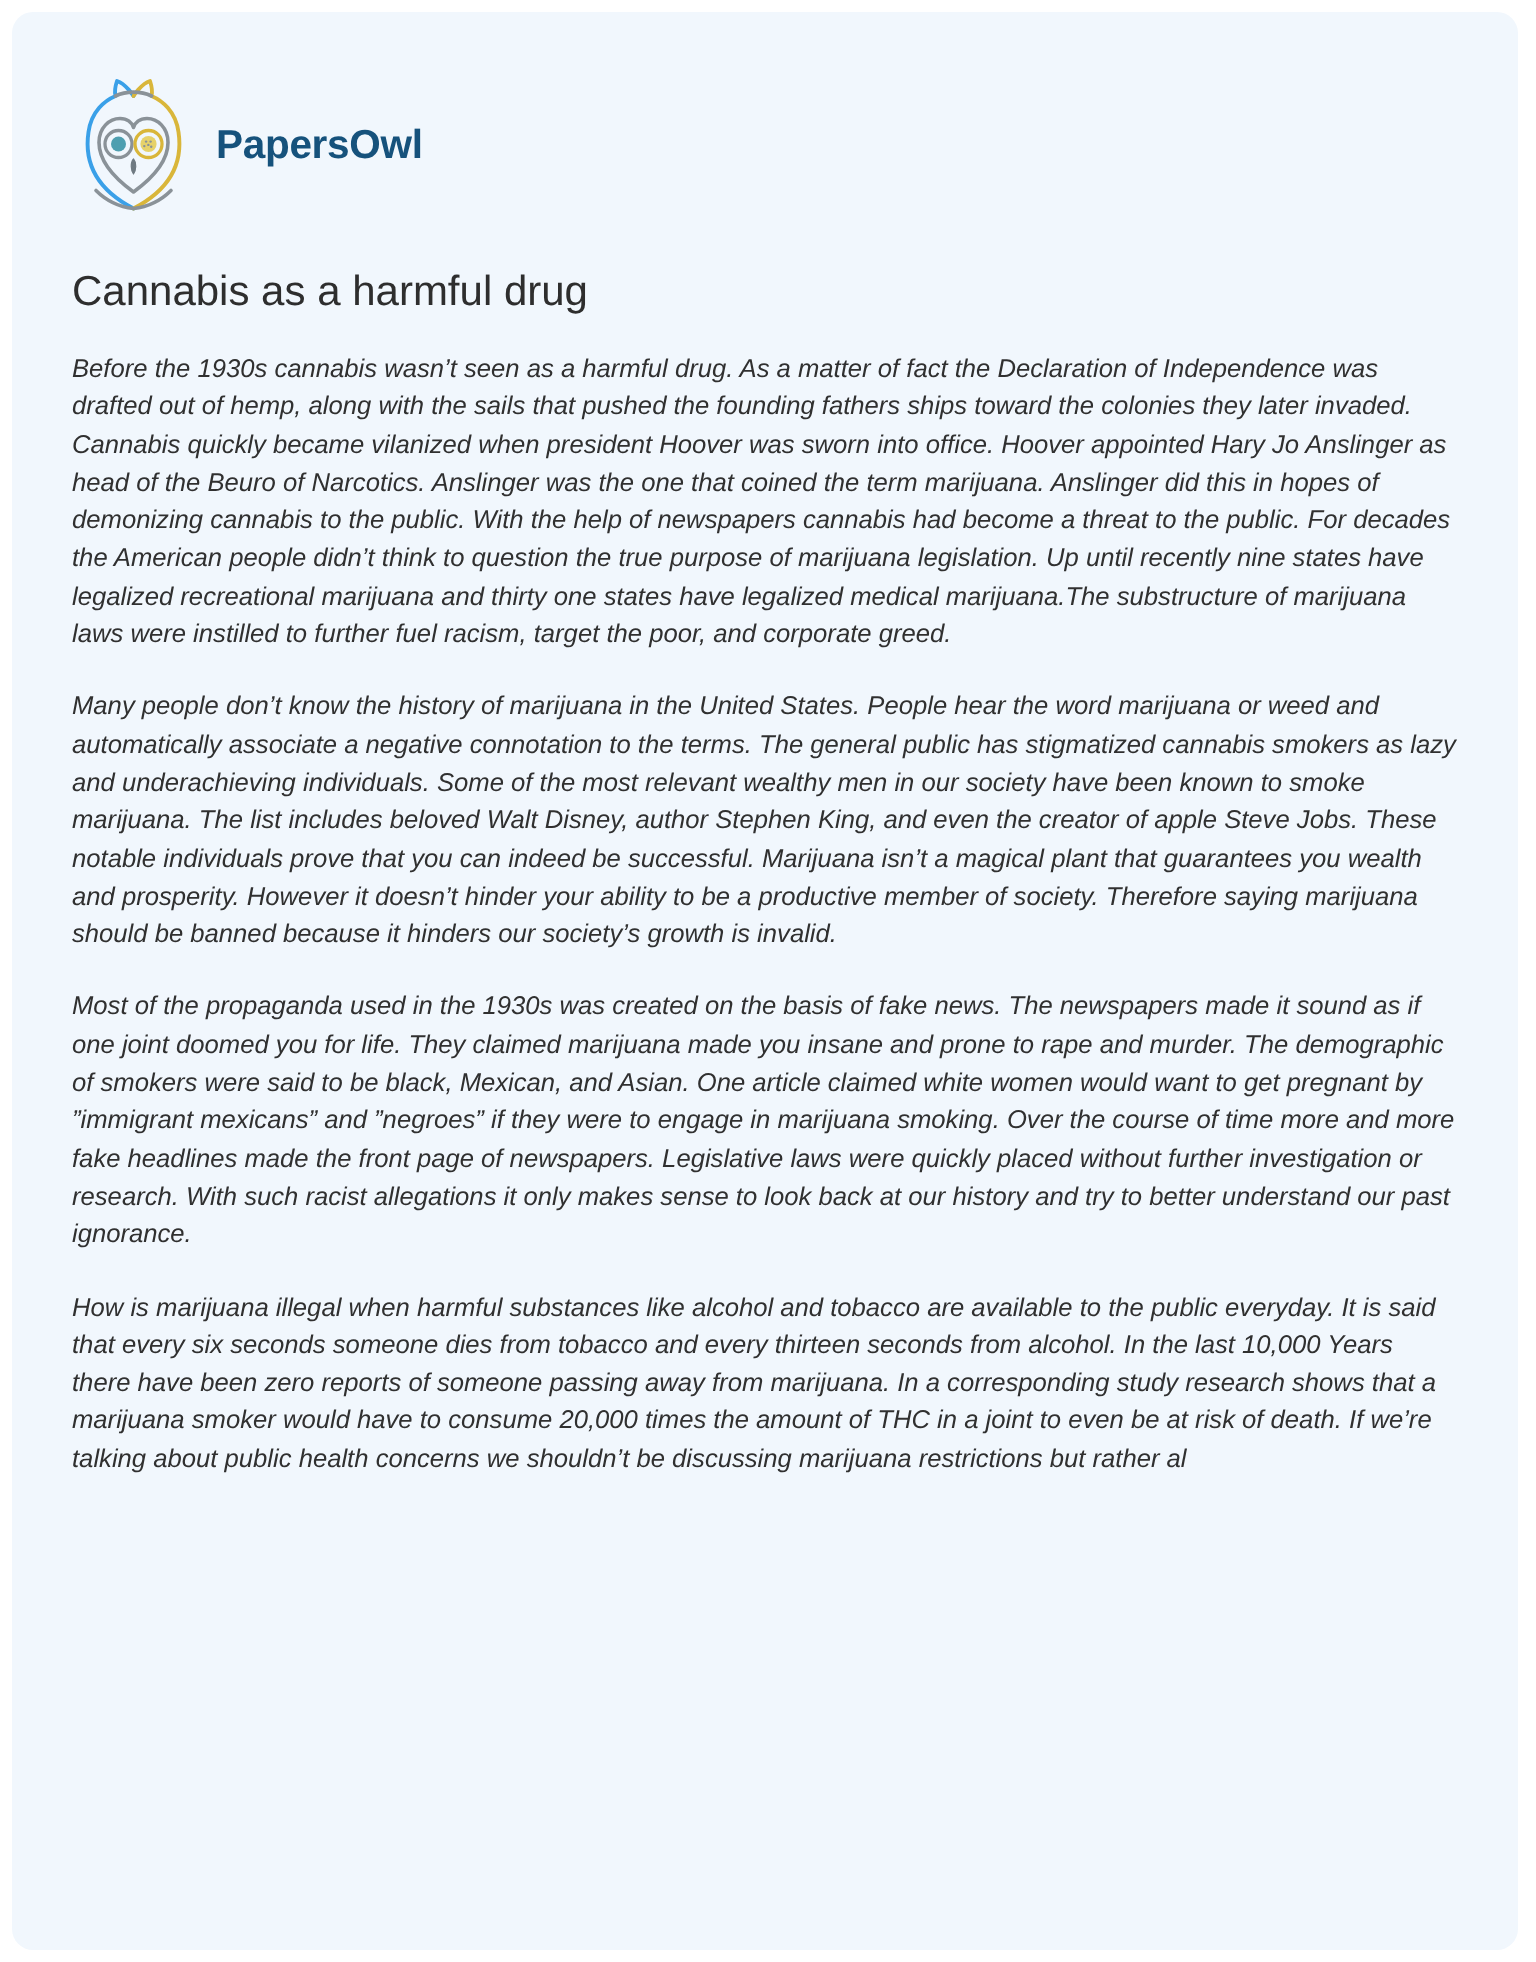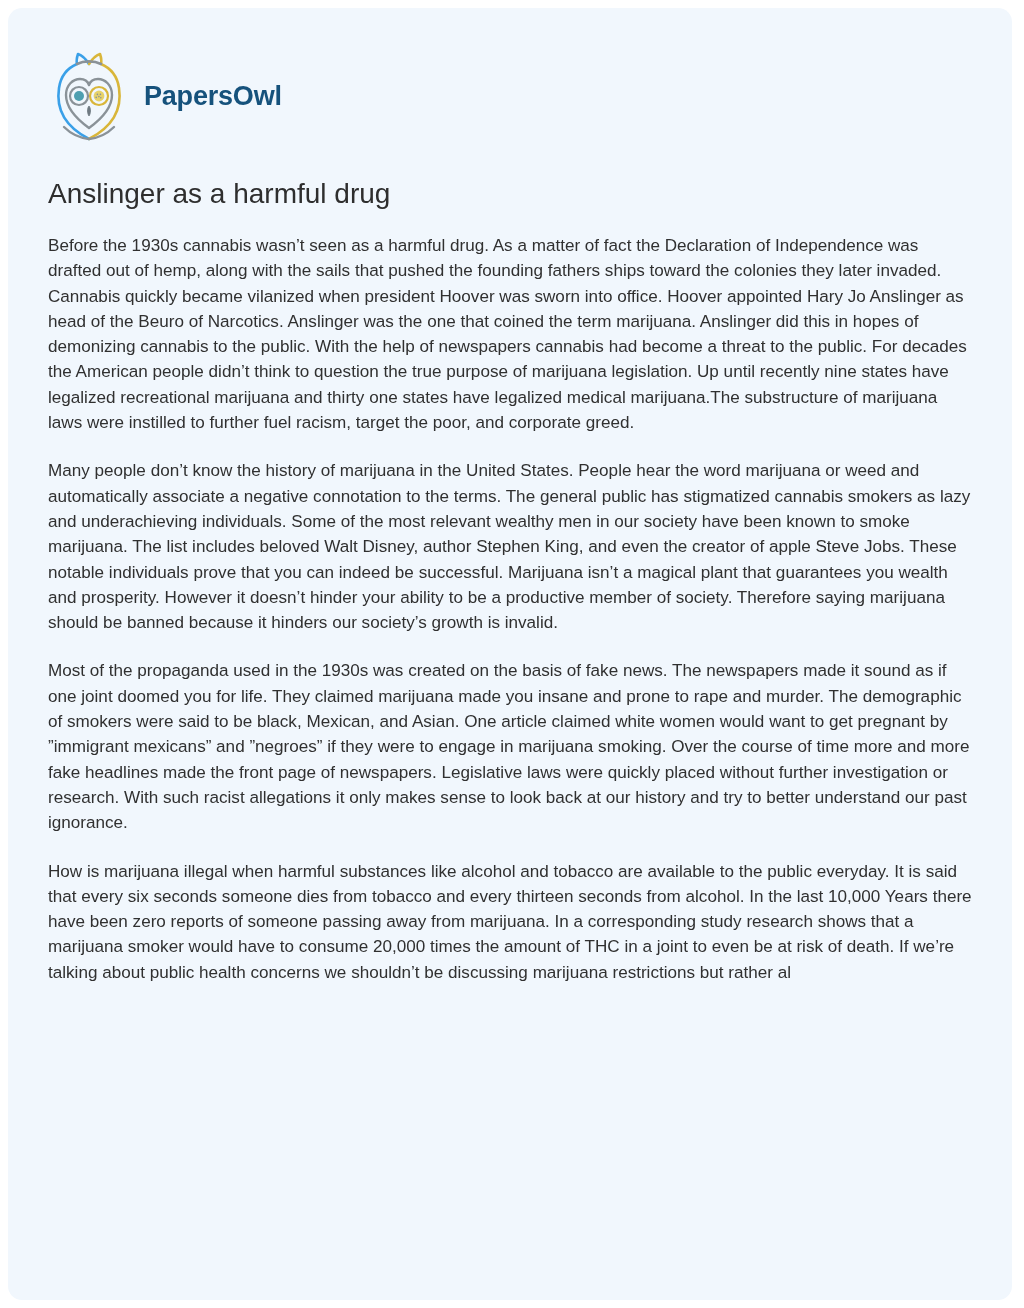--- a/index.html
+++ b/index.html
@@ -66,20 +66,21 @@
   .article-body {
     padding: 0 40px 0 40px;
     margin-top: 22px;
   }
   .article-body p {
     font-size: 17.1px;
     line-height: 25.3px;
     color: #303030;
     margin: 16px 0 23px 0;
     text-align: left;
+    font-style: italic;
   }
   .article-body p:last-child {
     margin-bottom: 0;
   }
 </style>
 </head>
 <body>
 
 <div class="page-card">
 
@@ -114,21 +115,21 @@
         <path d="M41 56 C38.8 58.5 39.2 63.5 41 66 C42.8 63.5 43.2 58.5 41 56 Z" fill="#6f7a82" stroke="#6f7a82" stroke-width="0.8" stroke-linejoin="round"></path>
       </svg>
     </span>
 
     <div class="brand-block">
       <div class="brand-name">PapersOwl</div>
     </div>
 
   </div>
 
-  <h1 class="article-title">Anslinger as a harmful drug</h1>
+  <h1 class="article-title">Cannabis as a harmful drug</h1>
 
   <div class="article-body">
     <p>Before the 1930s cannabis wasn’t seen as a harmful drug. As a matter of fact the Declaration of Independence was drafted out of hemp, along with the sails that pushed the founding fathers ships toward the colonies they later invaded. Cannabis quickly became vilanized when president Hoover was sworn into office. Hoover appointed Hary Jo Anslinger as head of the Beuro of Narcotics. Anslinger was the one that coined the term marijuana. Anslinger did this in hopes of demonizing cannabis to the public. With the help of newspapers cannabis had become a threat to the public. For decades the American people didn’t think to question the true purpose of marijuana legislation. Up until recently nine states have legalized recreational marijuana and thirty one states have legalized medical marijuana.The substructure of marijuana laws were instilled to further fuel racism, target the poor, and corporate greed.</p>
     <p>Many people don’t know the history of marijuana in the United States. People hear the word marijuana or weed and automatically associate a negative connotation to the terms. The general public has stigmatized cannabis smokers as lazy and underachieving individuals. Some of the most relevant wealthy men in our society have been known to smoke marijuana. The list includes beloved Walt Disney, author Stephen King, and even the creator of apple Steve Jobs. These notable individuals prove that you can indeed be successful. Marijuana isn’t a magical plant that guarantees you wealth and prosperity. However it doesn’t hinder your ability to be a productive member of society. Therefore saying marijuana should be banned because it hinders our society’s growth is invalid.</p>
     <p>Most of the propaganda used in the 1930s was created on the basis of fake news. The newspapers made it sound as if one joint doomed you for life. They claimed marijuana made you insane and prone to rape and murder. The demographic of smokers were said to be black, Mexican, and Asian. One article claimed white women would want to get pregnant by ”immigrant mexicans” and ”negroes” if they were to engage in marijuana smoking. Over the course of time more and more fake headlines made the front page of newspapers. Legislative laws were quickly placed without further investigation or research. With such racist allegations it only makes sense to look back at our history and try to better understand our past ignorance.</p>
     <p>How is marijuana illegal when harmful substances like alcohol and tobacco are available to the public everyday. It is said that every six seconds someone dies from tobacco and every thirteen seconds from alcohol. In the last 10,000 Years there have been zero reports of someone passing away from marijuana. In a corresponding study research shows that a marijuana smoker would have to consume 20,000 times the amount of THC in a joint to even be at risk of death. If we’re talking about public health concerns we shouldn’t be discussing marijuana restrictions but rather al</p>
   </div>
 
 </div>
 

